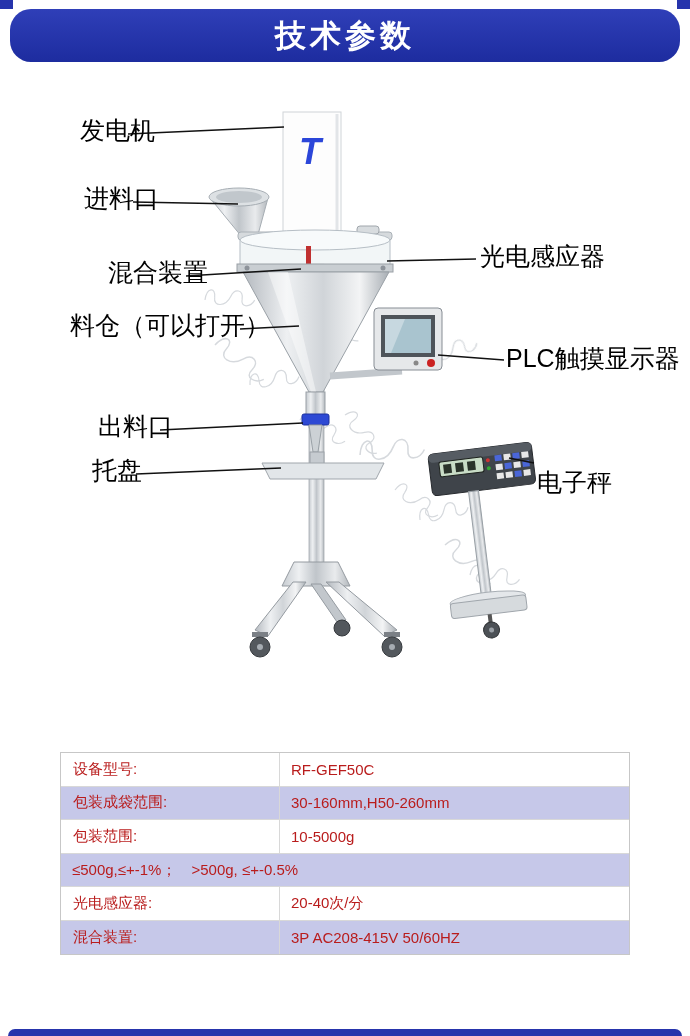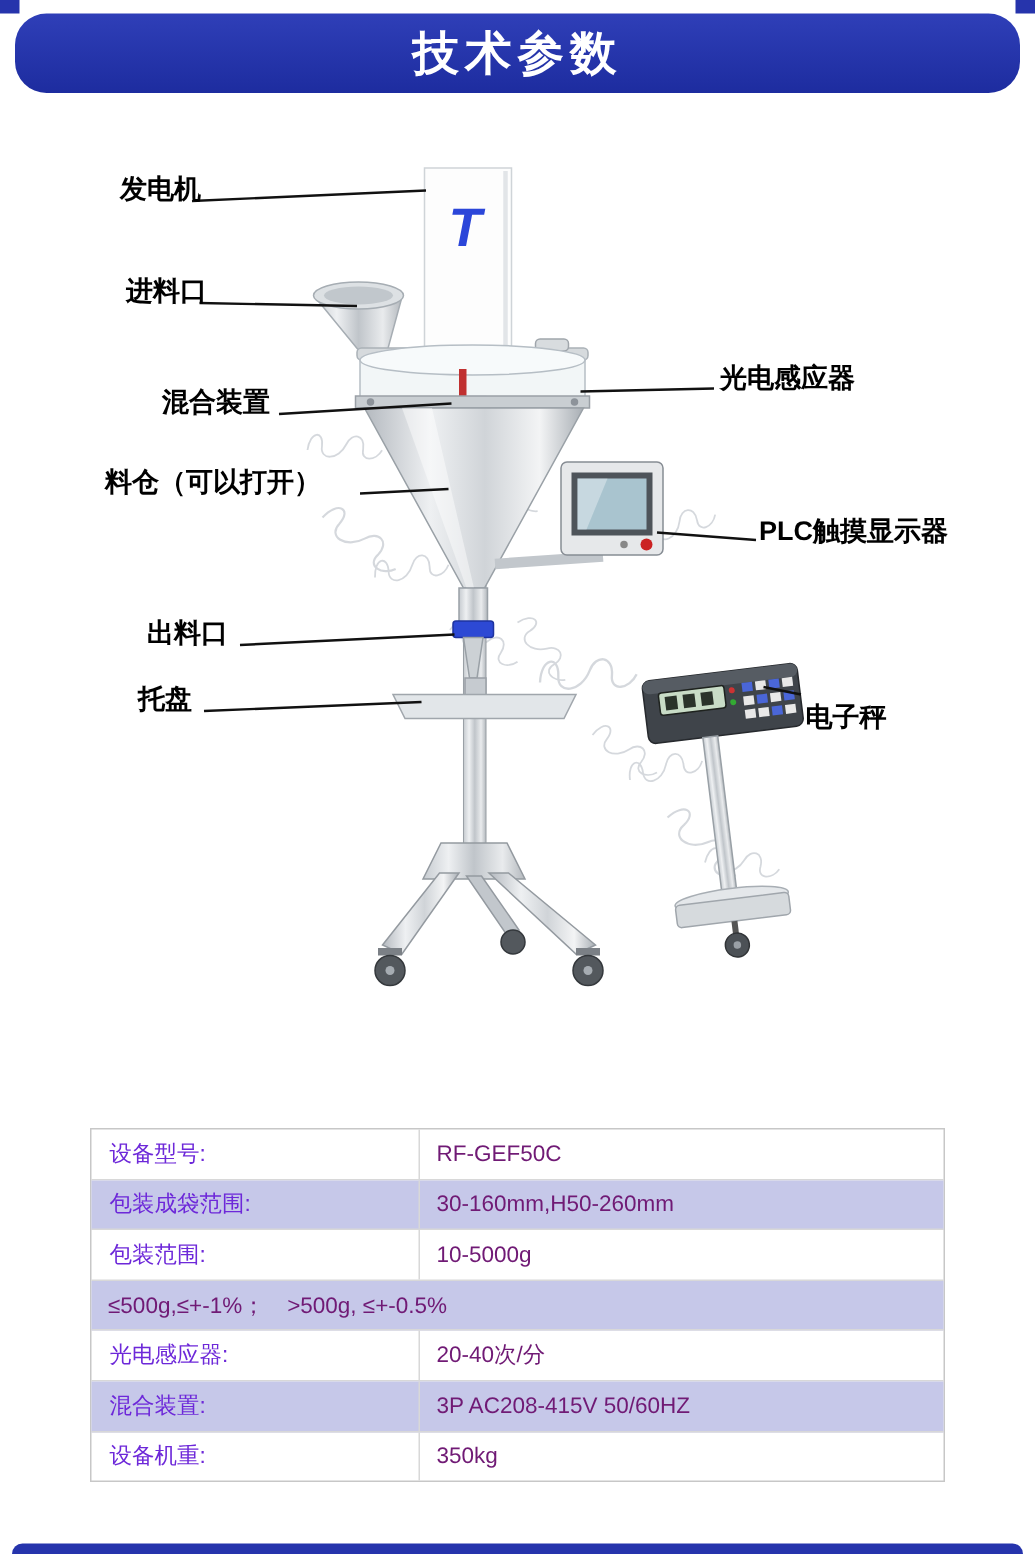--- a/index.html
+++ b/index.html
@@ -5,29 +5,29 @@
   html,body{margin:0;padding:0;background:#fff;}
   .page{position:relative;width:690px;height:1036px;background:#ffffff;overflow:hidden;
         font-family:"Liberation Sans","DejaVu Sans",sans-serif;}
   .corner-mark{position:absolute;top:0;width:13px;height:9px;background:#2634ac;}
   .corner-mark.left{left:0;} .corner-mark.right{right:0;}
   .title-bar{position:absolute;left:10px;top:9px;width:670px;height:53px;
              background:linear-gradient(#2f3fb8,#1d2c9f);
              display:flex;align-items:center;justify-content:center;border-radius:21px;}
   .title-bar span{color:#fff;font-size:31px;font-weight:bold;letter-spacing:4px;}
   .diagram-svg{position:absolute;left:0;top:0;width:690px;height:1036px;pointer-events:none;}
-  .callout{position:absolute;font-size:18px;font-weight:700;color:#000;white-space:nowrap;}
+  .callout{position:absolute;font-size:25px;font-weight:400;color:#000;white-space:nowrap;}
   .spec-table{position:absolute;left:60px;top:752px;width:568px;
               border:1px solid #c7c7c7;display:flex;flex-direction:column;background:#fff;}
   .spec-row{display:flex;height:32.6px;border-bottom:1px solid #d8d8d8;}
   .spec-row:last-child{border-bottom:none;}
   .spec-row:nth-child(even){background:#c6c8e9;}
   .spec-label{width:206px;padding-left:12px;border-right:1px solid #d8d8d8;
-              display:flex;align-items:center;font-size:15px;color:#6d28d9;}
-  .spec-value{flex:1;padding-left:11px;display:flex;align-items:center;font-size:15px;color:#701a75;}
+              display:flex;align-items:center;font-size:15px;color:#b91c1c;}
+  .spec-value{flex:1;padding-left:11px;display:flex;align-items:center;font-size:15px;color:#b91c1c;}
   .bottom-bar{position:absolute;left:8px;right:8px;bottom:0;height:7px;background:#2634ac;
               border-radius:8px 8px 0 0;}
 </style>
 </head>
 <body>
 
 <div class="page">
 
   <div class="corner-mark left"></div>
   <div class="corner-mark right"></div>
@@ -209,20 +209,16 @@
       <div class="spec-value">≤500g,≤+-1%；　&gt;500g, ≤+-0.5%</div>
     </div>
     <div class="spec-row">
       <div class="spec-label">光电感应器:</div>
       <div class="spec-value">20-40次/分</div>
     </div>
     <div class="spec-row">
       <div class="spec-label">混合装置:</div>
       <div class="spec-value">3P AC208-415V  50/60HZ</div>
     </div>
-    <div class="spec-row">
-      <div class="spec-label">设备机重:</div>
-      <div class="spec-value">350kg</div>
-    </div>
   </div>
 
   <div class="bottom-bar"></div>
 </div>
 
 </body></html>

